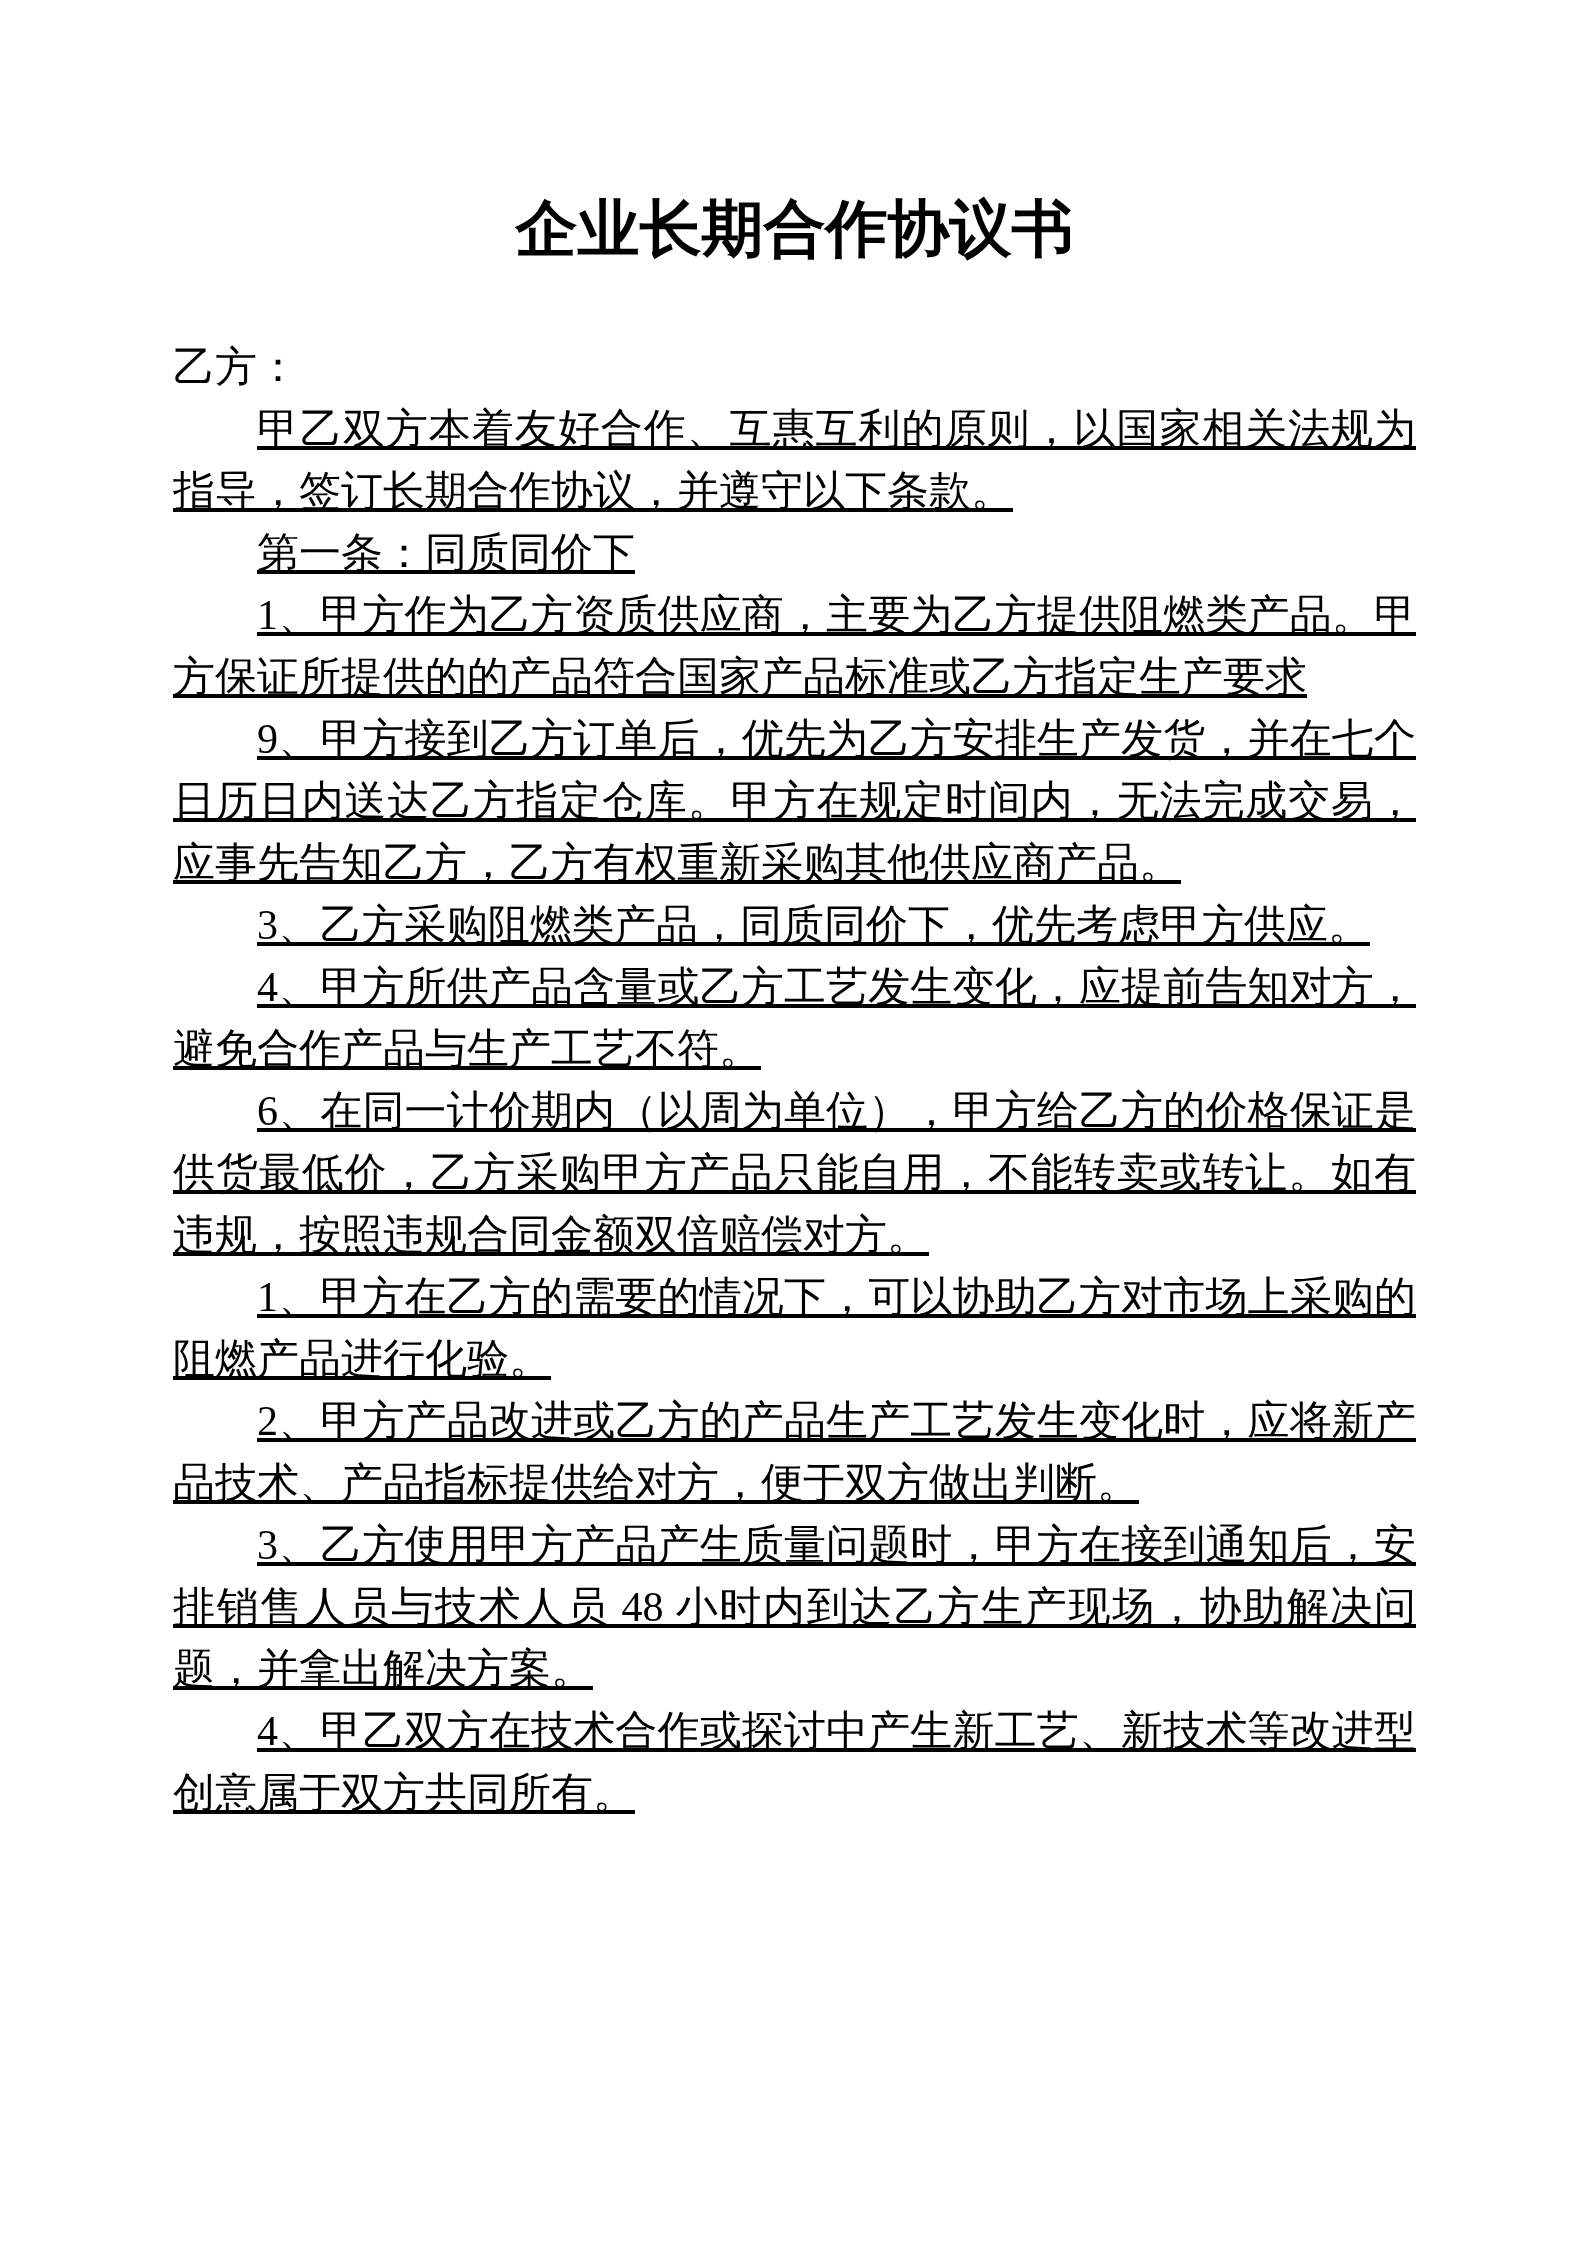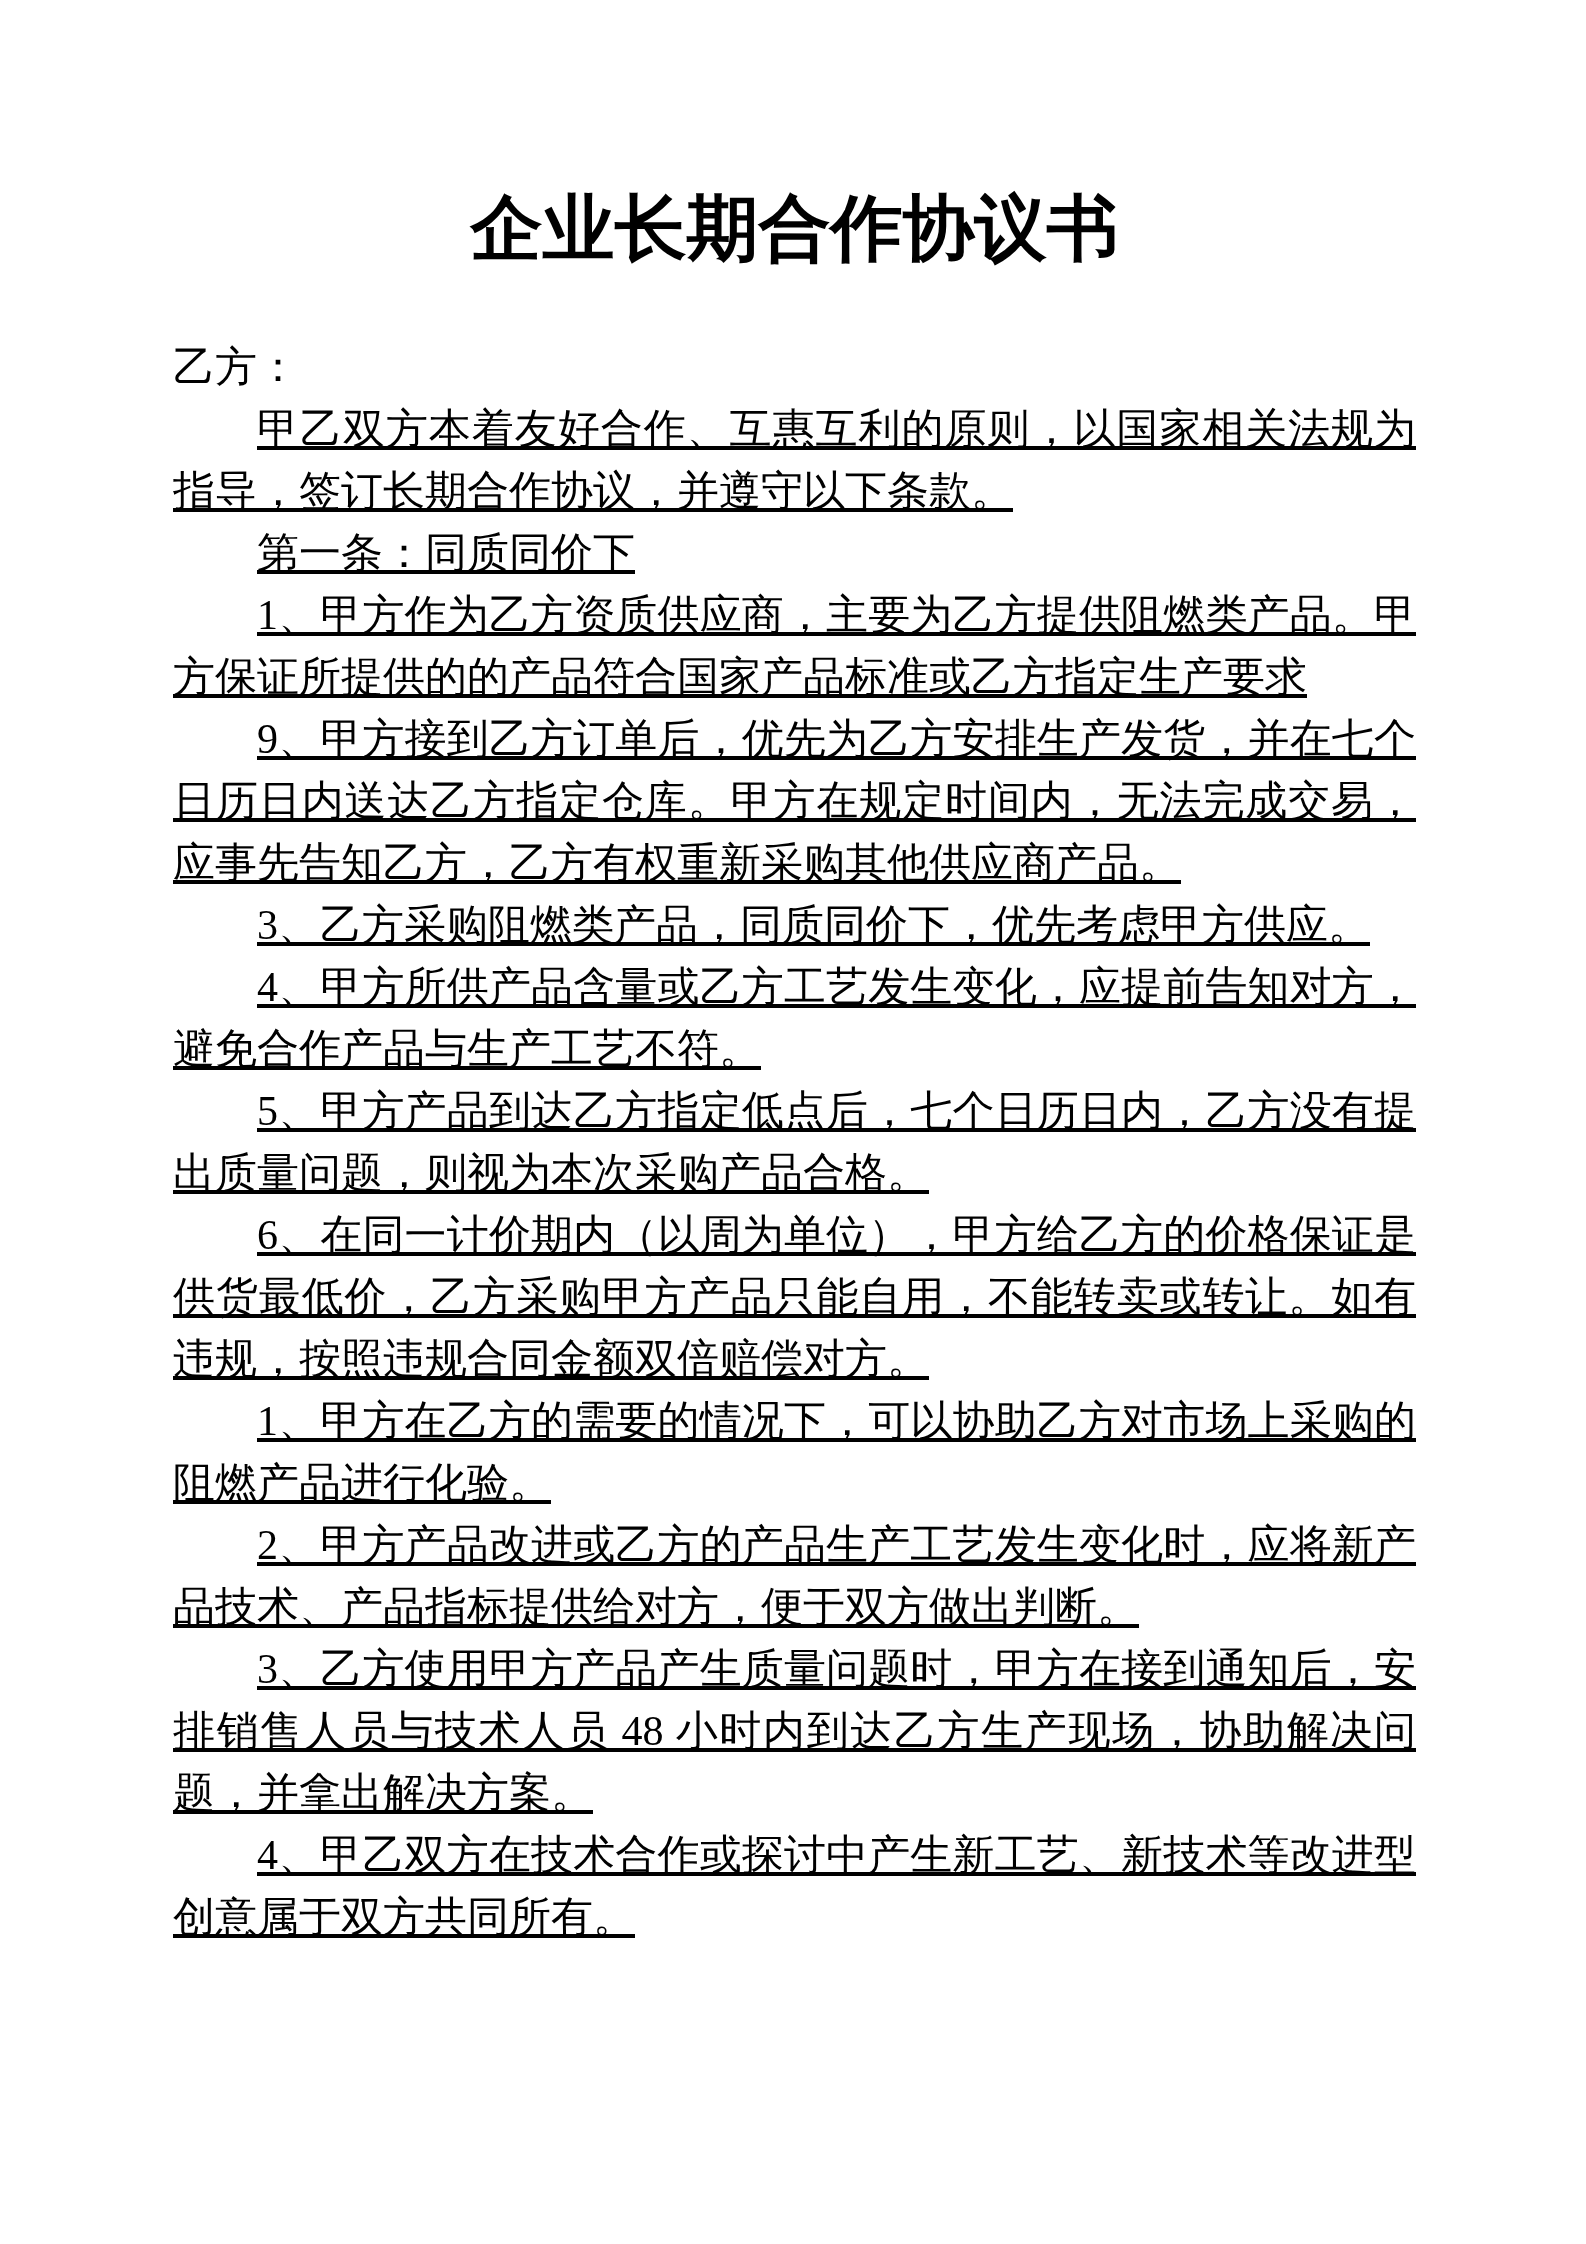--- a/index.html
+++ b/index.html
@@ -18,21 +18,21 @@
     height: 2244px;
     padding: 188px 170px 0 173px;
     background: #ffffff;
     color: #000000;
     font-family: "Liberation Serif", "DejaVu Serif", serif;
     font-size: 42px;
     line-height: 62px;
   }
   .doc-title {
     margin: 0 0 66px 0;
-    font-size: 72px;
+    font-size: 62px;
     line-height: 82px;
     font-weight: bold;
     text-align: center;
     letter-spacing: 0;
     font-family: "Liberation Serif", "DejaVu Serif", serif;
   }
   .doc-body p {
     margin: 0;
     padding: 0;
     text-align: justify;
@@ -51,20 +51,19 @@
 <div class="page">
   <h1 class="doc-title">企业长期合作协议书</h1>
   <div class="doc-body" id="doc-body">
       <p class="">乙方：</p>
       <p class="indent">甲乙双方本着友好合作、互惠互利的原则，以国家相关法规为指导，签订长期合作协议，并遵守以下条款。</p>
       <p class="indent">第一条：同质同价下</p>
       <p class="indent">1、甲方作为乙方资质供应商，主要为乙方提供阻燃类产品。甲方保证所提供的的产品符合国家产品标准或乙方指定生产要求</p>
       <p class="indent">9、甲方接到乙方订单后，优先为乙方安排生产发货，并在七个日历日内送达乙方指定仓库。甲方在规定时间内，无法完成交易，应事先告知乙方，乙方有权重新采购其他供应商产品。</p>
       <p class="indent">3、乙方采购阻燃类产品，同质同价下，优先考虑甲方供应。</p>
       <p class="indent">4、甲方所供产品含量或乙方工艺发生变化，应提前告知对方，避免合作产品与生产工艺不符。</p>
-      <p class="indent">5、甲方产品到达乙方指定低点后，七个日历日内，乙方没有提出质量问题，则视为本次采购产品合格。</p>
       <p class="indent">6、在同一计价期内（以周为单位），甲方给乙方的价格保证是供货最低价，乙方采购甲方产品只能自用，不能转卖或转让。如有违规，按照违规合同金额双倍赔偿对方。</p>
       <p class="indent">1、甲方在乙方的需要的情况下，可以协助乙方对市场上采购的阻燃产品进行化验。</p>
       <p class="indent">2、甲方产品改进或乙方的产品生产工艺发生变化时，应将新产品技术、产品指标提供给对方，便于双方做出判断。</p>
       <p class="indent">3、乙方使用甲方产品产生质量问题时，甲方在接到通知后，安排销售人员与技术人员 48 小时内到达乙方生产现场，协助解决问题，并拿出解决方案。</p>
       <p class="indent">4、甲乙双方在技术合作或探讨中产生新工艺、新技术等改进型创意属于双方共同所有。</p>
     </div>
 </div>
 
 </body></html>

